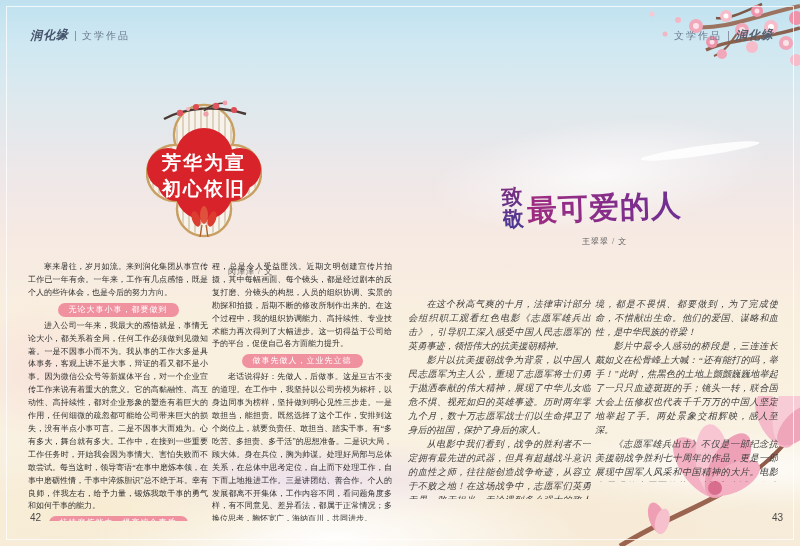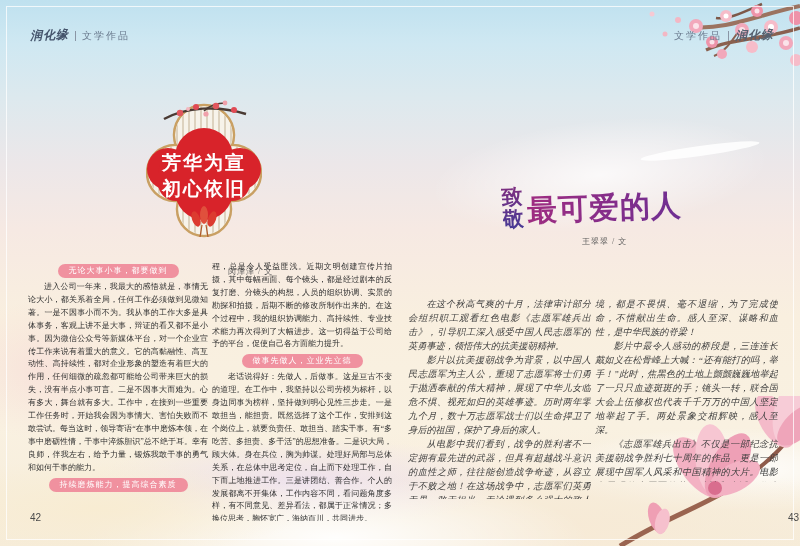--- a/index.html
+++ b/index.html
@@ -58,21 +58,21 @@
   .tc2{font-size:38px;top:3px;}
   .tc3{font-size:44px;top:1px;}
   .title-sub-row{position:absolute;left:502px;top:186px;display:flex;align-items:center;gap:4px;}
   .title-stacked{display:flex;flex-direction:column;font-weight:bold;font-size:21px;line-height:22px;
     background:linear-gradient(180deg,#7e2d80,#463a95);-webkit-background-clip:text;background-clip:text;color:transparent;
     transform:rotate(-3deg);}
   .title-sub{font-weight:bold;font-size:30px;letter-spacing:1px;transform:rotate(-2deg);
     background:linear-gradient(100deg,#a02c80,#6d2f93);-webkit-background-clip:text;background-clip:text;color:transparent;}
   .pagenum{position:absolute;font-size:10px;color:#4a4a4a;font-family:"Liberation Sans",sans-serif;}
   .pn-left{left:30px;top:512px;}
-  .pn-right{left:788px;top:512px;}
+  .pn-right{left:772px;top:512px;}
   .deco{position:absolute;}
 </style>
 </head>
 <body>
 
 <div class="spread">
 
   <div class="glow-right deco"></div>
   <div class="glow-left deco"></div>
   <div class="clouds-bottom deco"></div>
@@ -200,36 +200,37 @@
   <div class="title-sub-row">
     <div class="title-stacked" id="title-stacked">
         <div>致</div>
         <div>敬</div>
       </div>
     <div class="title-sub">最可爱的人</div>
   </div>
   <div class="byline byline-right">王翠翠 / 文</div>
 
   <div class="col col-l1">
+      <p class="para">寒来暑往，岁月如流。来到润化集团从事宣传工作已一年有余。一年来，工作有几点感悟，既是个人的些许体会，也是今后的努力方向。</p>
       <div class="subhead">无论大事小事，都要做到</div>
       <p class="para">进入公司一年来，我最大的感悟就是，事情无论大小，都关系着全局，任何工作必须做到见微知著。一是不因事小而不为。我从事的工作大多是具体事务，客观上讲不是大事，辩证的看又都不是小事。因为微信公众号等新媒体平台，对一个企业宣传工作来说有着重大的意义。它的高黏融性、高互动性、高持续性，都对企业形象的塑造有着巨大的作用，任何细微的疏忽都可能给公司带来巨大的损失，没有半点小事可言。二是不因事大而难为。心有多大，舞台就有多大。工作中，在接到一些重要工作任务时，开始我会因为事情大、害怕失败而不敢尝试。每当这时，领导寄语“在事中磨炼本领，在事中磨砺性情，干事中淬炼胆识”总不绝于耳。幸有良师，伴我左右，给予力量，锻炼我敢干事的勇气和如何干事的能力。</p>
       <div class="subhead">持续磨炼能力，提高综合素质</div>
     </div>
   <div class="col col-l2">
       <p class="para cont">程，总是令人受益匪浅。近期文明创建宣传片拍摄，其中每幅画面、每个镜头，都是经过剧本的反复打磨、分镜头的构想，人员的组织协调、实景的勘探和拍摄，后期不断的修改所制作出来的。在这个过程中，我的组织协调能力、高持续性、专业技术能力再次得到了大幅进步。这一切得益于公司给予的平台，促使自己各方面能力提升。</p>
       <div class="subhead">做事先做人，立业先立德</div>
       <p class="para">老话说得好：先做人，后做事。这是亘古不变的道理。在工作中，我坚持以公司劳模为标杆，以身边同事为榜样，坚持做到明心见性三步走。一是敢担当，能担责。既然选择了这个工作，安排到这个岗位上，就要负责任、敢担当、踏实干事。有“多吃苦、多担责、多干活”的思想准备。二是识大局，顾大体。身在兵位，胸为帅谋。处理好局部与总体关系，在总体中思考定位，自上而下处理工作，自下而上地推进工作。三是讲团结、善合作。个人的发展都离不开集体，工作内容不同，看问题角度多样，有不同意见、差异看法，都属于正常情况；多换位思考，胸怀宽广，海纳百川，共同进步。</p>
     </div>
   <div class="col col-r1">
       <p class="para">在这个秋高气爽的十月，法律审计部分会组织职工观看红色电影《志愿军雄兵出击》，引导职工深入感受中国人民志愿军的英勇事迹，领悟伟大的抗美援朝精神。</p>
       <p class="para">影片以抗美援朝战争为背景，以中国人民志愿军为主人公，重现了志愿军将士们勇于抛洒奉献的伟大精神，展现了中华儿女临危不惧、视死如归的英雄事迹。历时两年零九个月，数十万志愿军战士们以生命捍卫了身后的祖国，保护了身后的家人。</p>
       <p class="para">从电影中我们看到，战争的胜利者不一定拥有最先进的武器，但具有超越战斗意识的血性之师，往往能创造战争奇迹，从容立于不败之地！在这场战争中，志愿军们英勇无畏、敢于担当，无论遇到多么强大的敌人和困难，都一往无前、英勇奋斗，展现了战胜一切敌人、压倒一切困难的英雄气概！他们不怕艰苦、不怕牺牲，无论遇到多么危险的环</p>
     </div>
   <div class="col col-r2">
-      <p class="para cont">境，都是不畏惧、毫不退缩，为了完成使命，不惜献出生命。感人至深、谋略和血性，是中华民族的脊梁！</p>
+      <p class="para cont">境，都是不畏惧、都要做到，为了完成使命，不惜献出生命。他们的爱国、谋略和血性，是中华民族的脊梁！</p>
       <p class="para">影片中最令人感动的桥段是，三连连长戴如义在松骨峰上大喊：“还有能打的吗，举手！”此时，焦黑色的土地上颤颤巍巍地举起了一只只血迹斑斑的手；镜头一转，联合国大会上伍修权也代表千千万万的中国人坚定地举起了手。两处景象交相辉映，感人至深。</p>
       <p class="para">《志愿军雄兵出击》不仅是一部纪念抗美援朝战争胜利七十周年的作品，更是一部展现中国军人风采和中国精神的大片。电影中展现的志愿军的英勇精神和忠诚工作态度，也是法律审计部作为法治守护者值得深思的精神内核。</p>
     </div>
 
   <div class="pagenum pn-left">42</div>
   <div class="pagenum pn-right">43</div>
 
 </div>
 
 </body></html>

